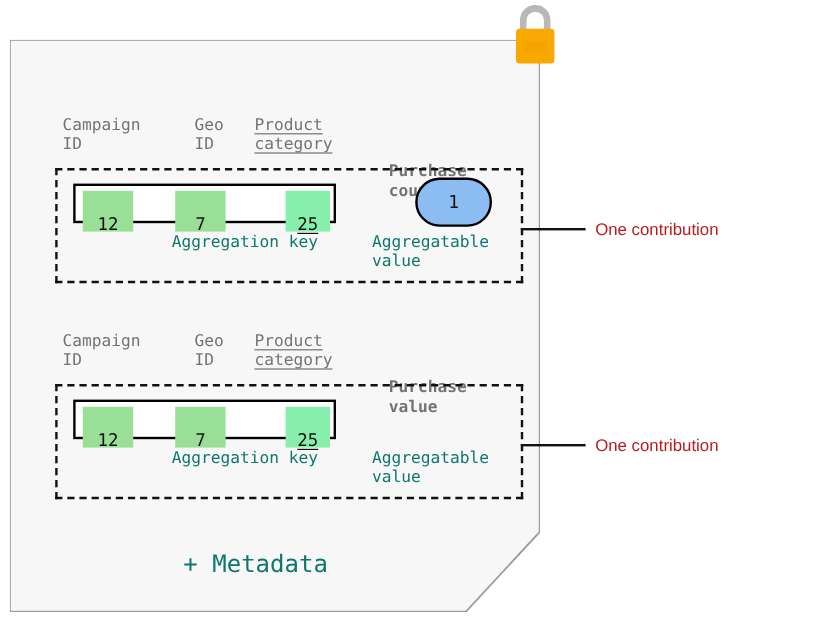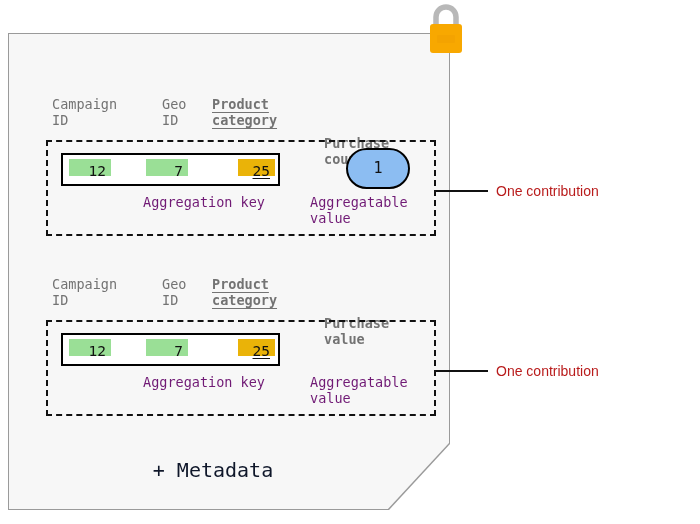--- a/index.html
+++ b/index.html
@@ -62,21 +62,21 @@
     line-height: 16px;
     color: #737373;
   }
   .col-header {
     position: absolute;
     top: 0;
     white-space: pre-line;
   }
   .ch-campaign { left: 6px; }
   .ch-geo      { left: 88px; margin-left: 28px; }
-  .ch-product  { left: 166px; text-decoration: underline; text-underline-offset: 2.5px; font-weight: bold; }
+  .ch-product  { left: 166px; text-decoration: underline; text-underline-offset: 2.5px; }
   .ch-purchase { left: 278px; font-weight: bold; margin-top: 39px; }
 
   .dashed-box {
     position: absolute;
     left: 0;
     top: 44px;
     width: 390px;
     height: 96px;
     border: 2.2px dashed #111;
     box-sizing: border-box;
@@ -92,48 +92,48 @@
     background: #ffffff;
     box-sizing: border-box;
   }
   .cell {
     position: absolute;
     top: 4px;
     height: 17px;
     line-height: 24px;
     font-size: 14.5px;
     color: #111;
-    padding: 0 5px;
-    box-sizing: border-box;
-    text-align: right;
+    padding: 17px 5px;
+    box-sizing: border-box;
+    text-align: center;
   }
   .cell-campaign { left: 6px;   width: 42px;  background: #9adf96; }
   .cell-geo      { left: 83px;  width: 42px;  background: #9adf96; }
-  .cell-product  { left: 175px; width: 37px;  background: #eab308;
+  .cell-product  { left: 175px; width: 37px;  background: #86efac;
                    text-decoration: underline; text-underline-offset: 2px; }
 
   .value-pill {
     position: absolute;
     left: 298px;
     top: 6px;
     width: 64px;
     height: 41px;
     background: #8cbdf2;
     border: 2.6px solid #000;
     border-radius: 22px;
     box-sizing: border-box;
     line-height: 36px;
     text-align: center;
     font-size: 15px;
     color: #111;
   }
 
   .annot {
     position: absolute;
-    color: #701a75;
+    color: #0f766e;
     font-size: 13.5px;
     line-height: 16px;
   }
   .annot-key {
     left: 66px;
     top: 52px;
     width: 180px;
     text-align: center;
   }
   .annot-value {
@@ -170,21 +170,21 @@
   }
 
   
   #metadata-label {
     position: absolute;
     left: 8px;
     top: 458px;
     width: 410px;
     text-align: center;
     font-size: 20px;
-    color: #0f172a;
+    color: #0f766e;
   }
 </style>
 </head>
 <body>
 
 <div id="doc-sheet"></div>
 <svg id="doc-fold-edge" viewBox="0 0 442 477" width="442" height="477">
   <path d="M 442 410 L 380 477" stroke="#9a9a9a" stroke-width="1.5" fill="none"></path>
 </svg>
 

